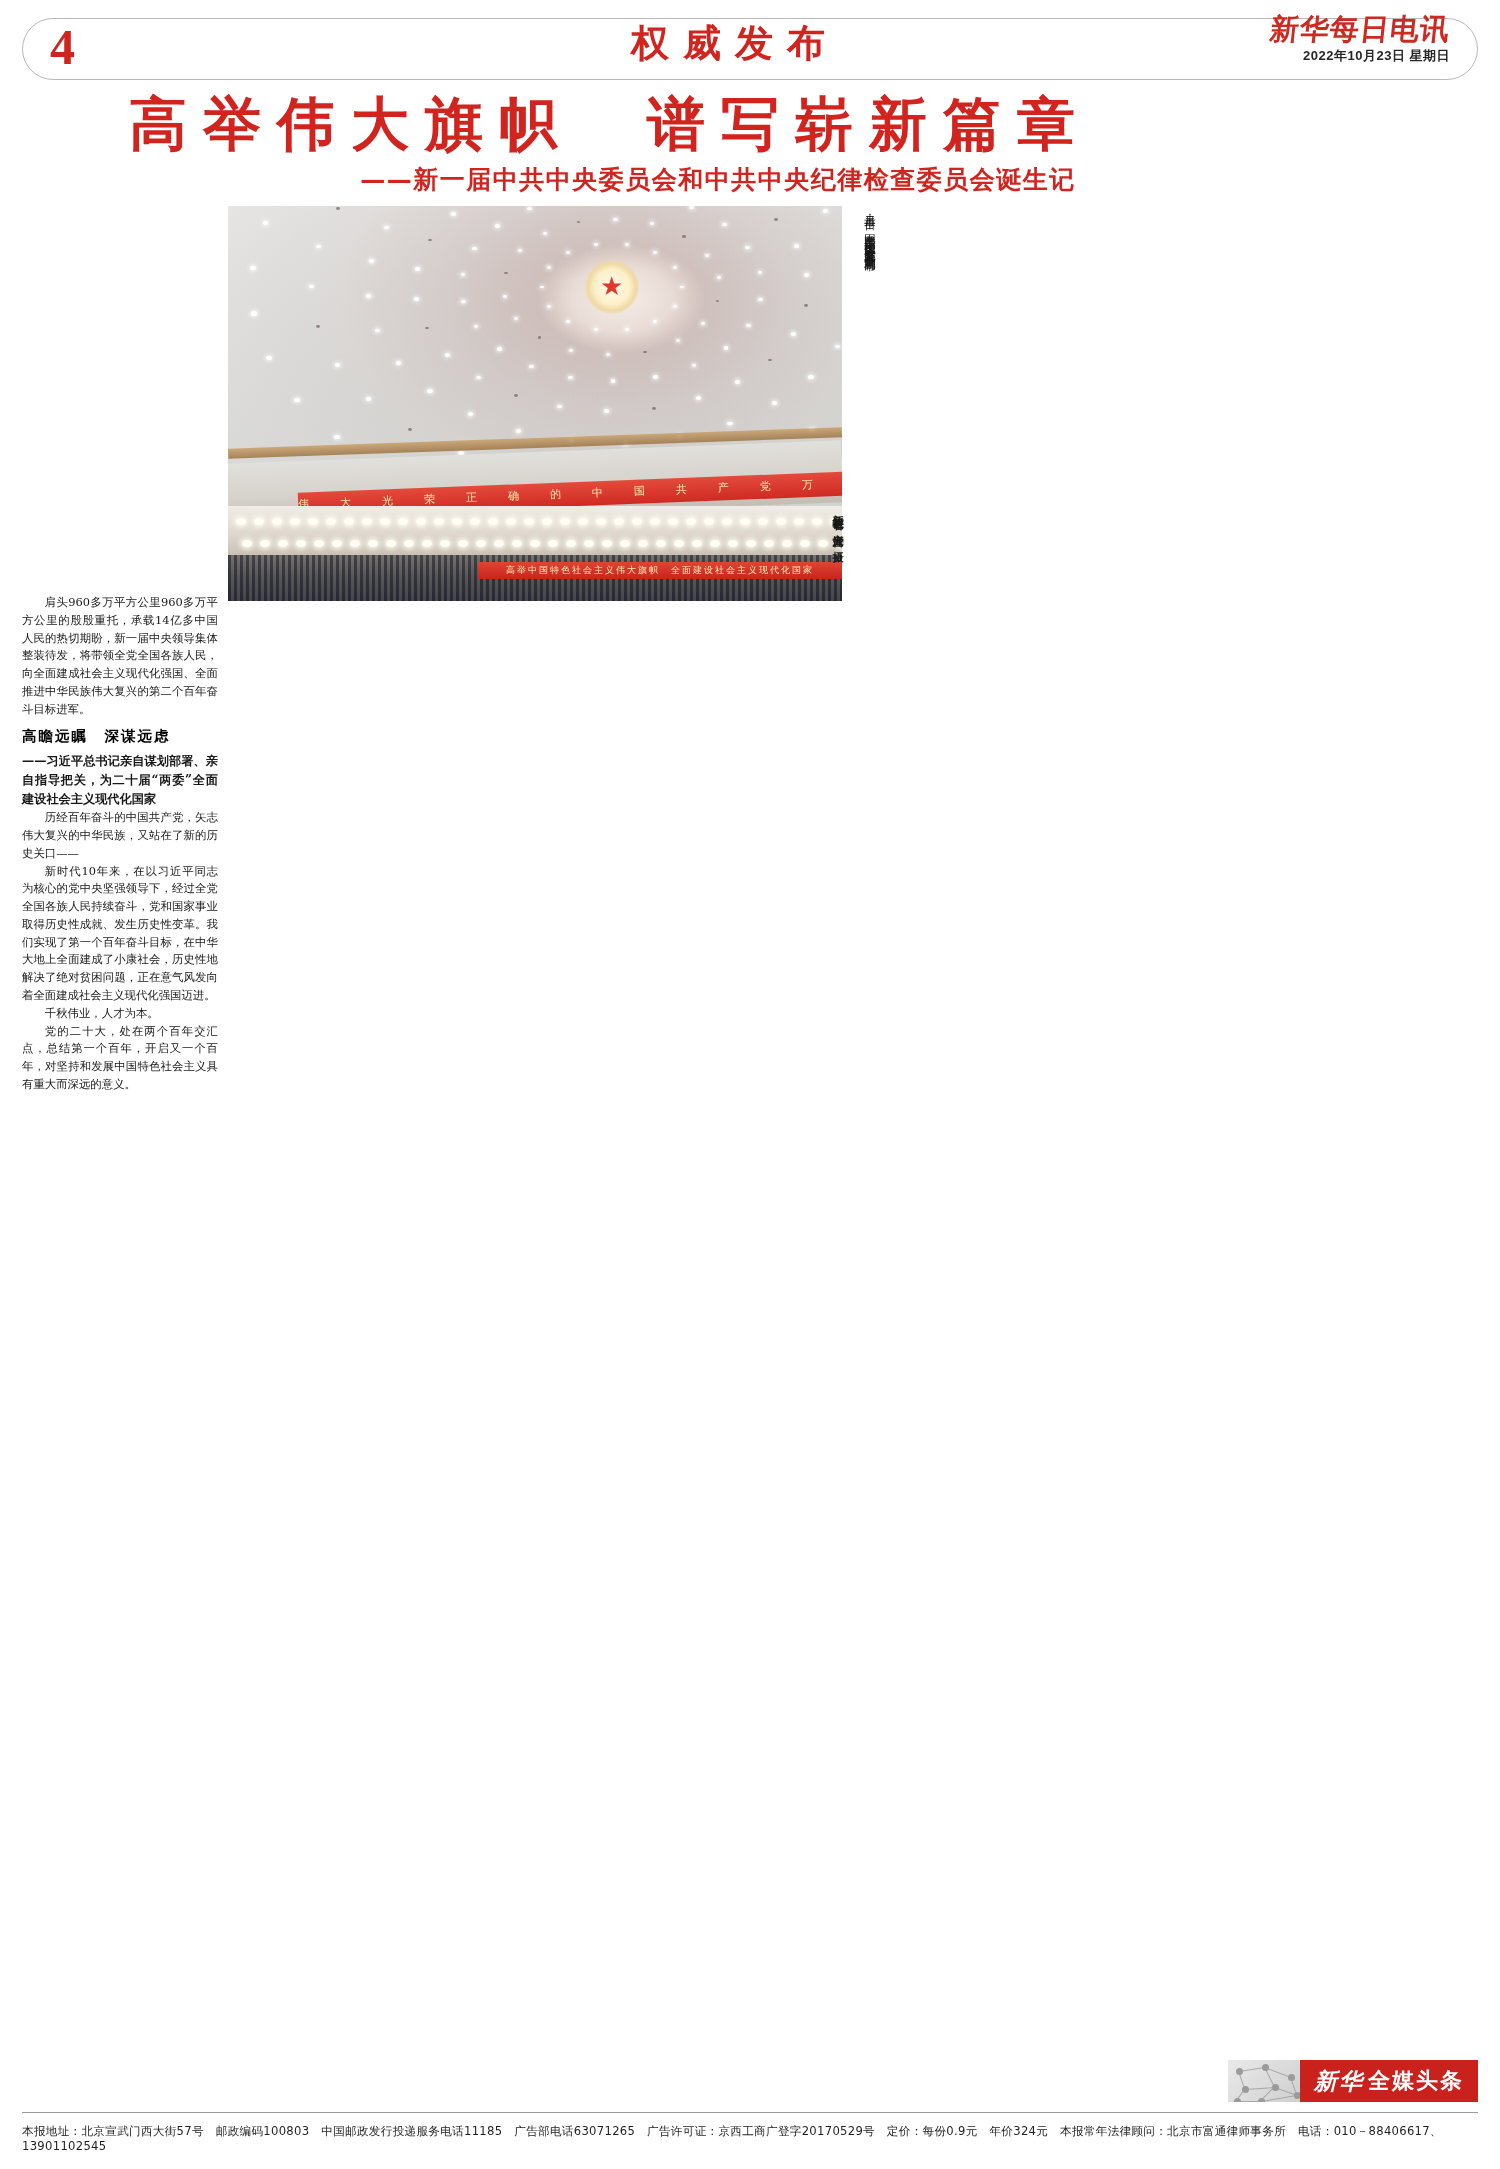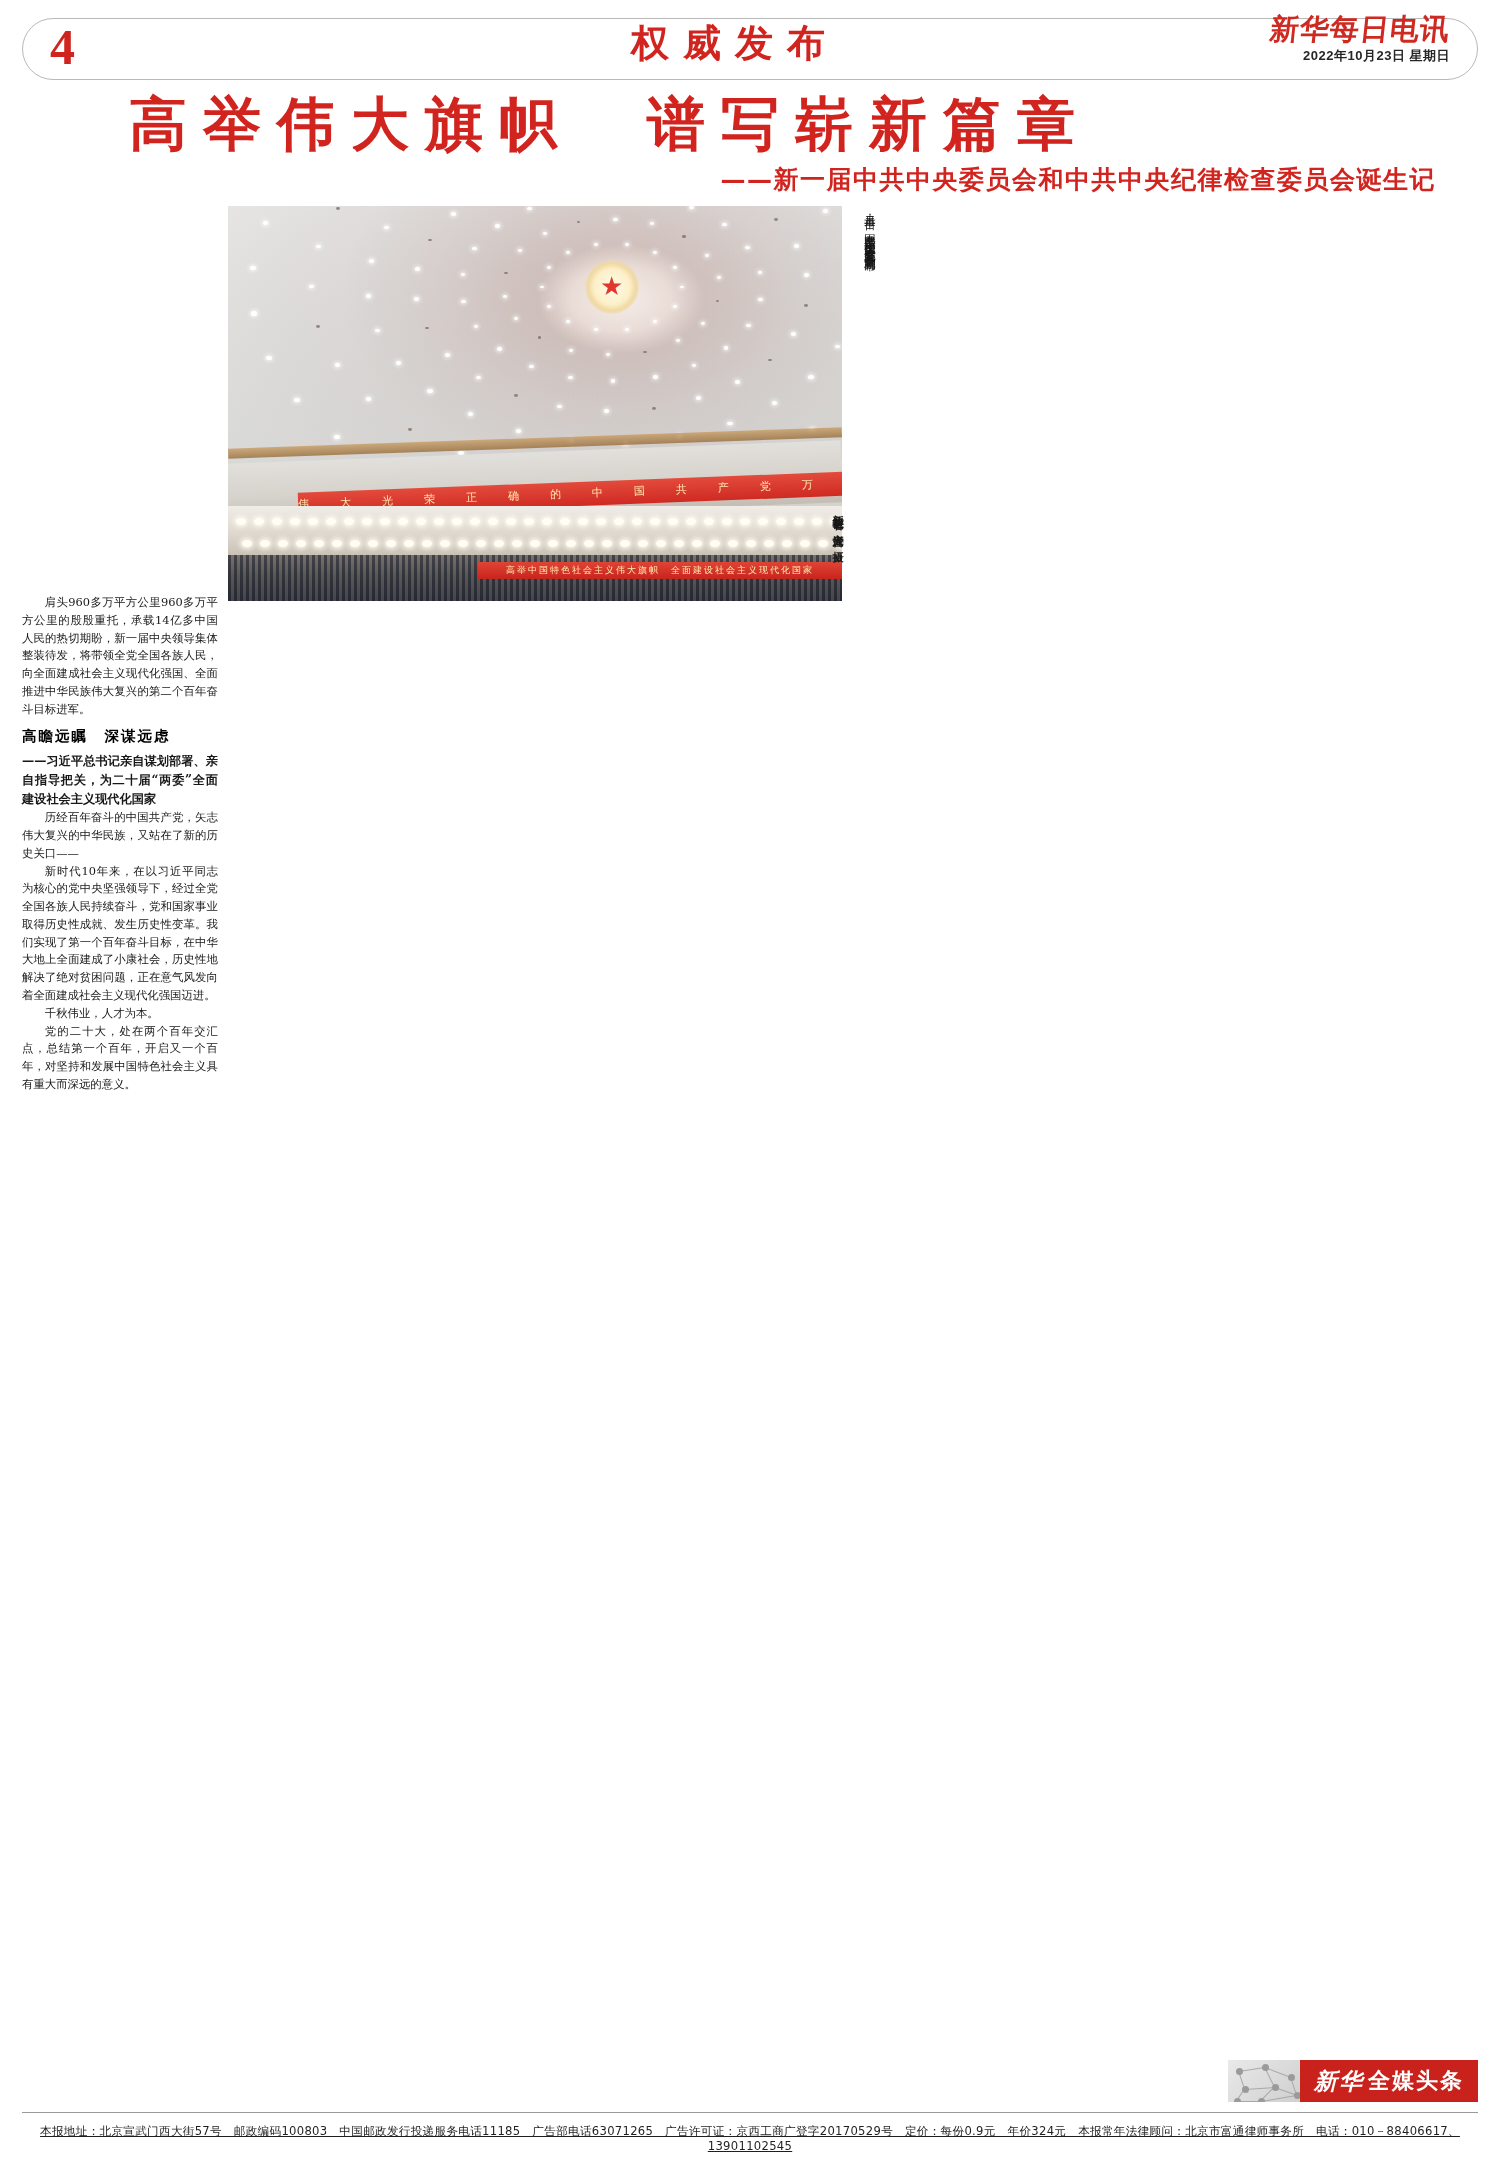--- a/index.html
+++ b/index.html
@@ -56,21 +56,21 @@
     position:absolute; left:0; top:94px; width:1204px;
     text-align:center;
     font-family:"DejaVu Serif", serif;
     font-size:58px; font-weight:bold; color:#d2241f;
     letter-spacing:16px; text-indent:16px;
     line-height:1.05;
     white-space:pre;
   }
   #subhead{
     position:absolute; left:0; top:166px; width:1436px;
-    text-align:right;
+    text-align:center;
     font-family:"DejaVu Sans", sans-serif;
     font-size:25px; font-weight:bold; color:#d2241f;
     letter-spacing:1.5px;
     line-height:1.1;
   }
 
   
   #page-body{
     position:absolute; left:22px; top:206px;
     width:1456px; height:1855px;
@@ -207,23 +207,23 @@
     font-size:11.2px; letter-spacing:1px; color:#181818;
   }
 
   
   #footer-rule{
     position:absolute; left:22px; top:2112px; width:1456px; height:1px;
     background:#9a9a9a;
   }
   #footer-line{
     position:absolute; left:22px; top:2124px; width:1456px;
-    text-align:center;
+    text-align:left;
     font-family:"DejaVu Sans", sans-serif;
-    font-size:11.6px; color:#1f1f1f; letter-spacing:.3px;text-decoration:underline;
+    font-size:11.6px; color:#1f1f1f; letter-spacing:.3px;
   }
 
   
   #media-logo{
     position:absolute; right:22px; top:2060px; width:250px; height:42px;
     display:flex; align-items:stretch;
   }
   #media-logo-net{
     width:72px;
     background:linear-gradient(135deg,#e9e9e9,#cfcfcf);

